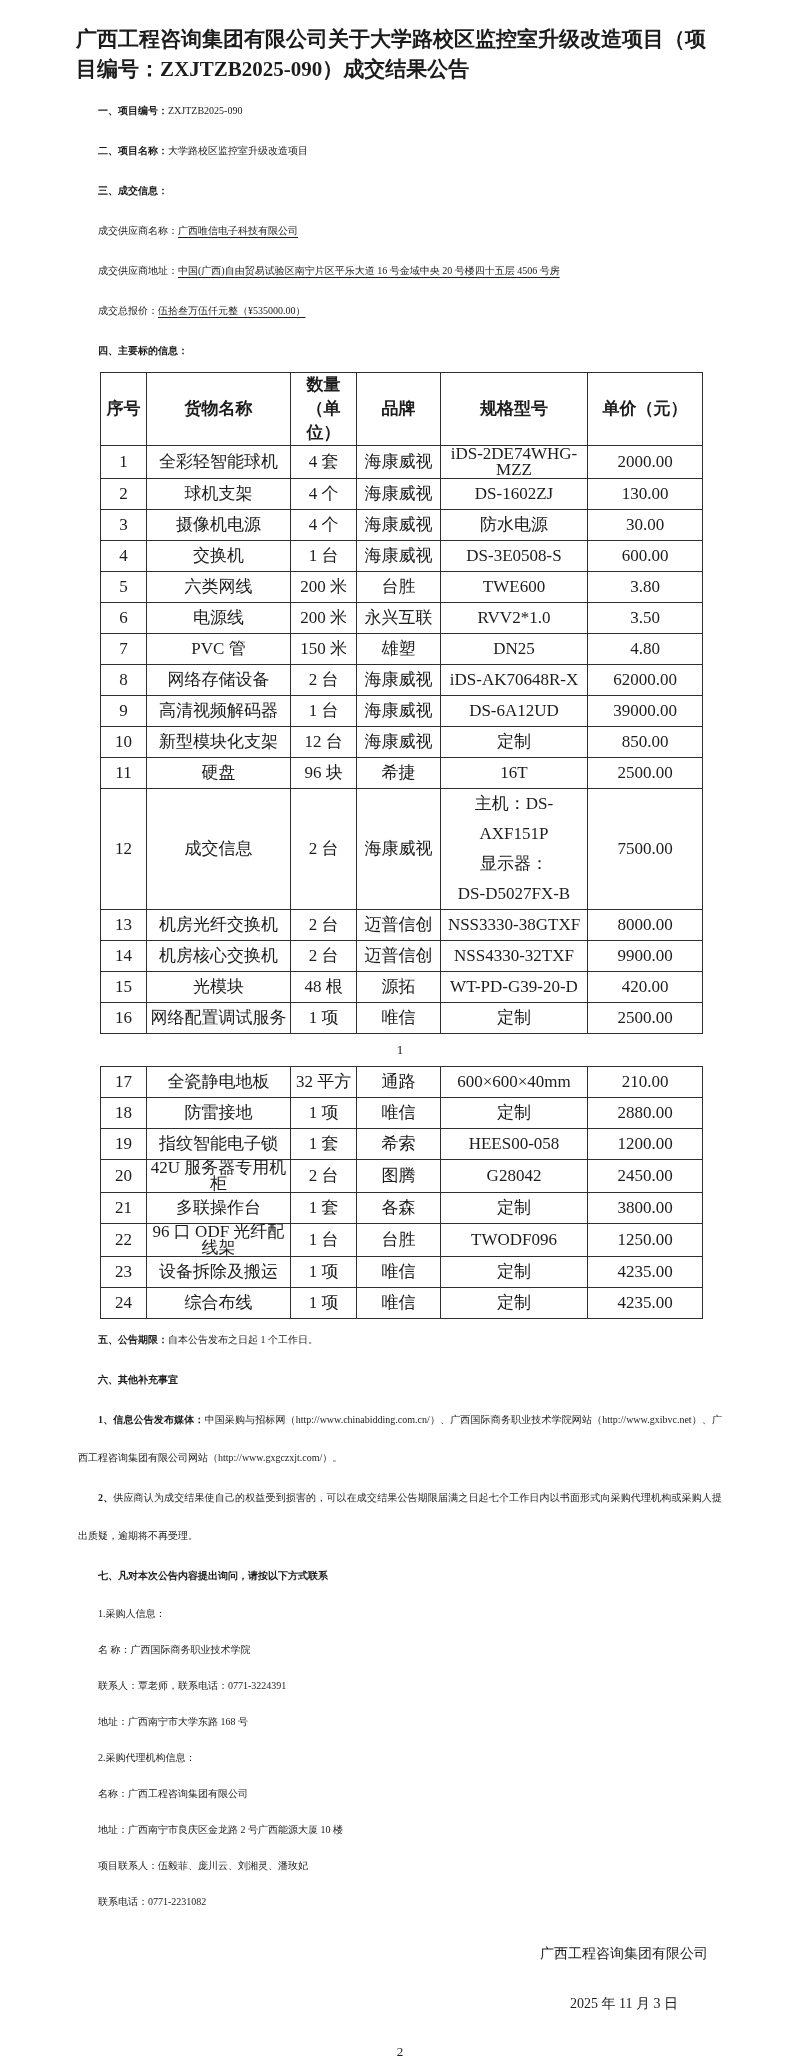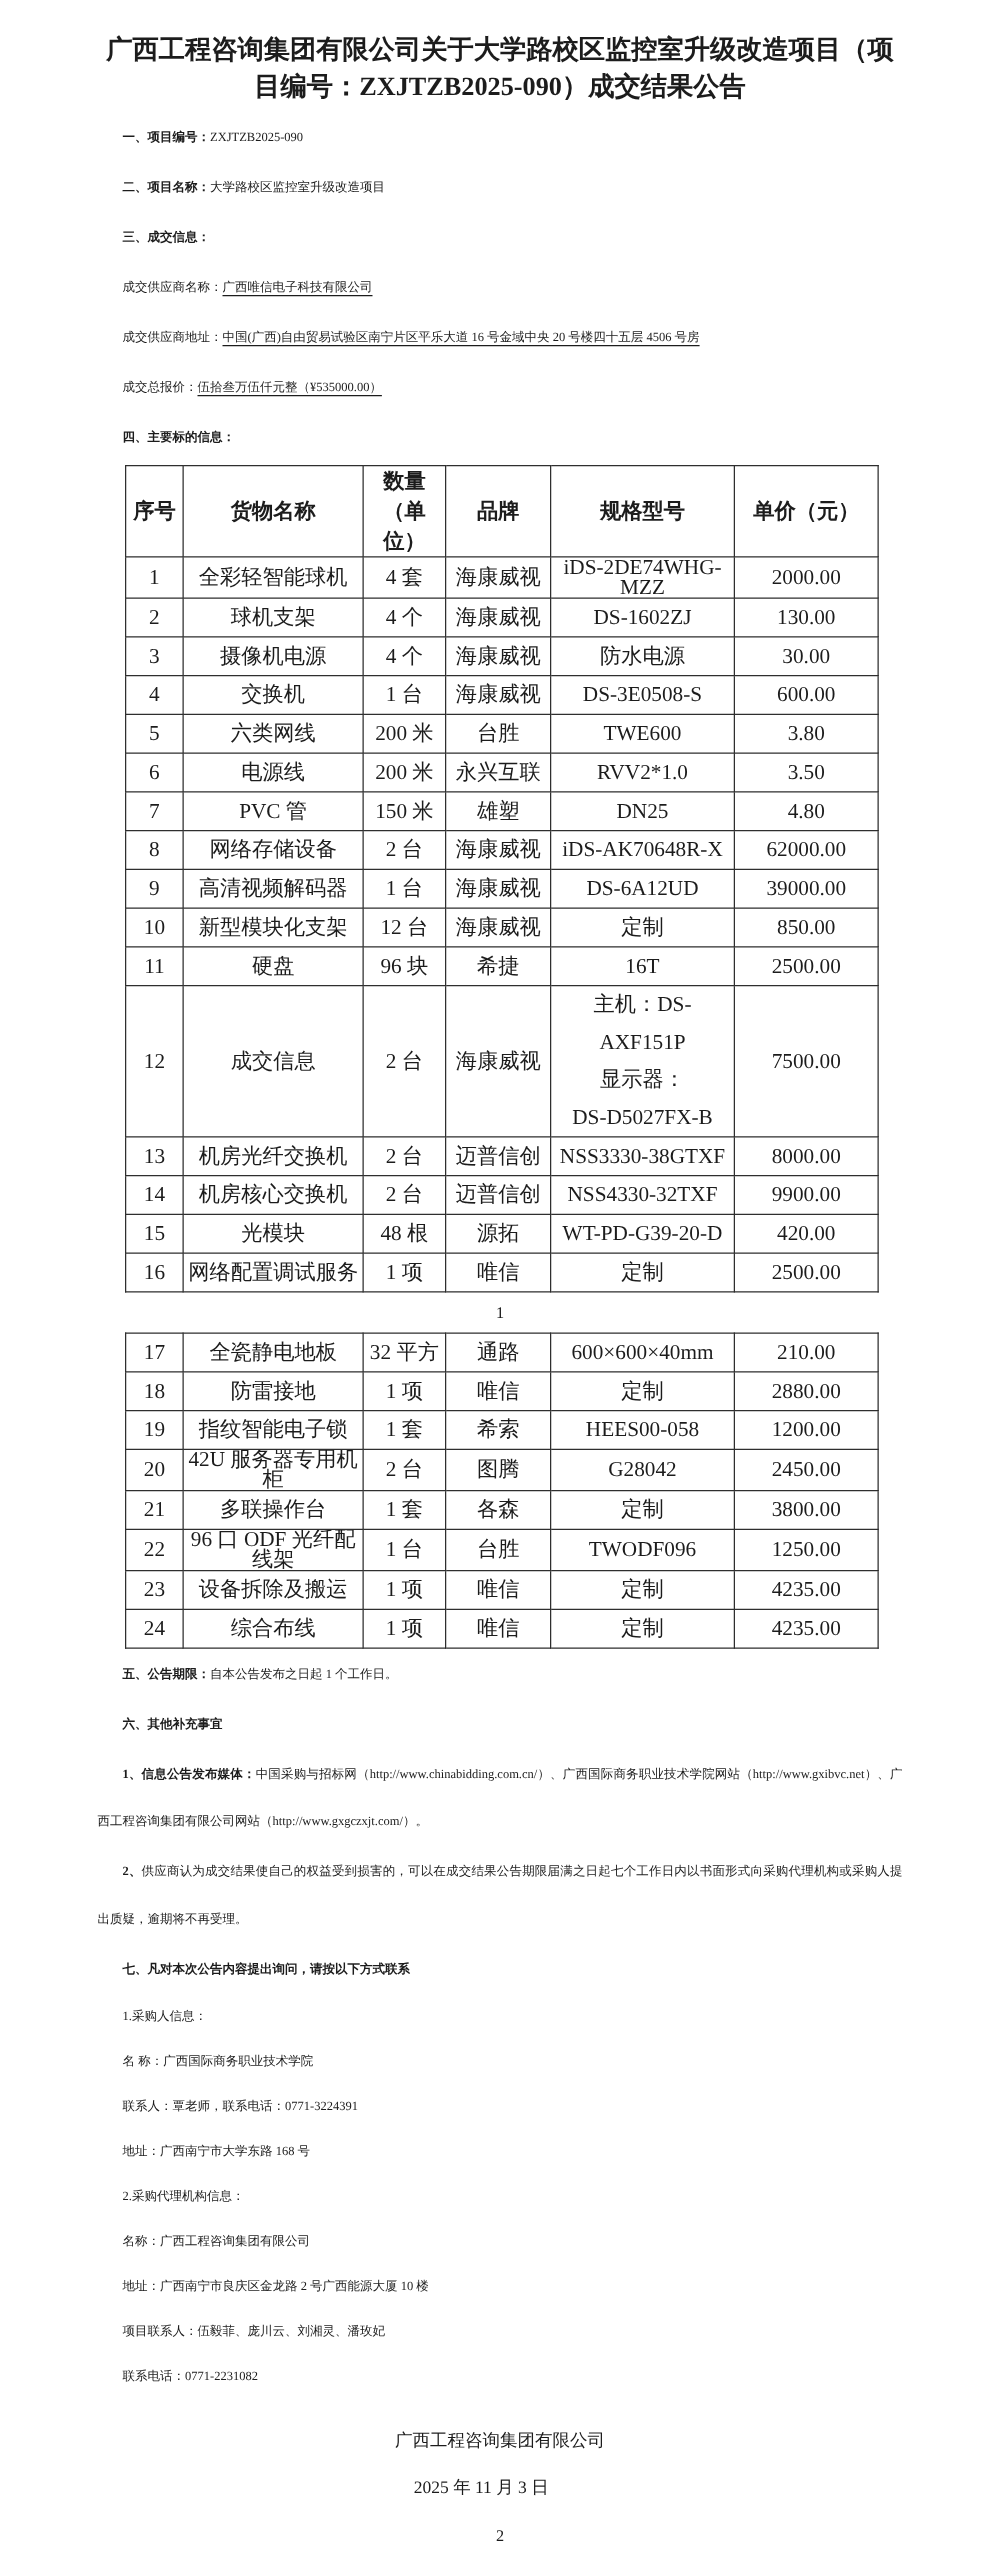--- a/index.html
+++ b/index.html
@@ -3,21 +3,21 @@
 <meta charset="utf-8">
 <style>
   html,body{margin:0;padding:0;}
   body{
     width:800px;height:2056px;overflow:hidden;box-sizing:border-box;
     background:#ffffff;color:#1c1c1c;
     font-family:"Liberation Serif","DejaVu Serif",serif;
     padding:24px 76px 0 76px;
   }
   .title{
-    font-size:21px;font-weight:700;text-align:center;
+    font-size:21px;font-weight:700;
     line-height:30px;margin:0 0 8px 0;
   }
   .para{
     font-size:10px;line-height:38px;margin:2px;
     text-indent:2em;text-align:justify;
   }
   .contact{line-height:34px;}
   .bold{font-weight:700;}
   .underline{text-decoration:underline;text-underline-offset:3px;}
   table{
@@ -27,21 +27,21 @@
   th,td{
     border:1px solid #2e2e2e;text-align:center;vertical-align:middle;
     padding:0 3px;overflow:hidden;
   }
   th{height:54px;line-height:24px;font-weight:700;}
   td{height:30px;line-height:16px;}
   td.multiline{white-space:pre-line;line-height:30px;}
   .pagenum{
     text-align:center;font-size:13px;line-height:30px;margin:1px 0;
   }
-  .sig{font-size:14px;line-height:34px;margin:3px;text-align:center;text-indent:0;}
+  .sig{font-size:14px;line-height:34px;margin:16px;text-align:right;text-indent:0;}
   .sig-company{margin-top:18px;}
   .sig-date{padding-right:30px;}
   .pagenum2{margin-top:6px;}
 </style>
 </head>
 <body>
 
 <h1 class="title">广西工程咨询集团有限公司关于大学路校区监控室升级改造项目（项目编号：ZXJTZB2025-090）成交结果公告</h1>
 
 <p class="para"><span class="bold">一、项目编号：</span><span>ZXJTZB2025-090</span></p>

